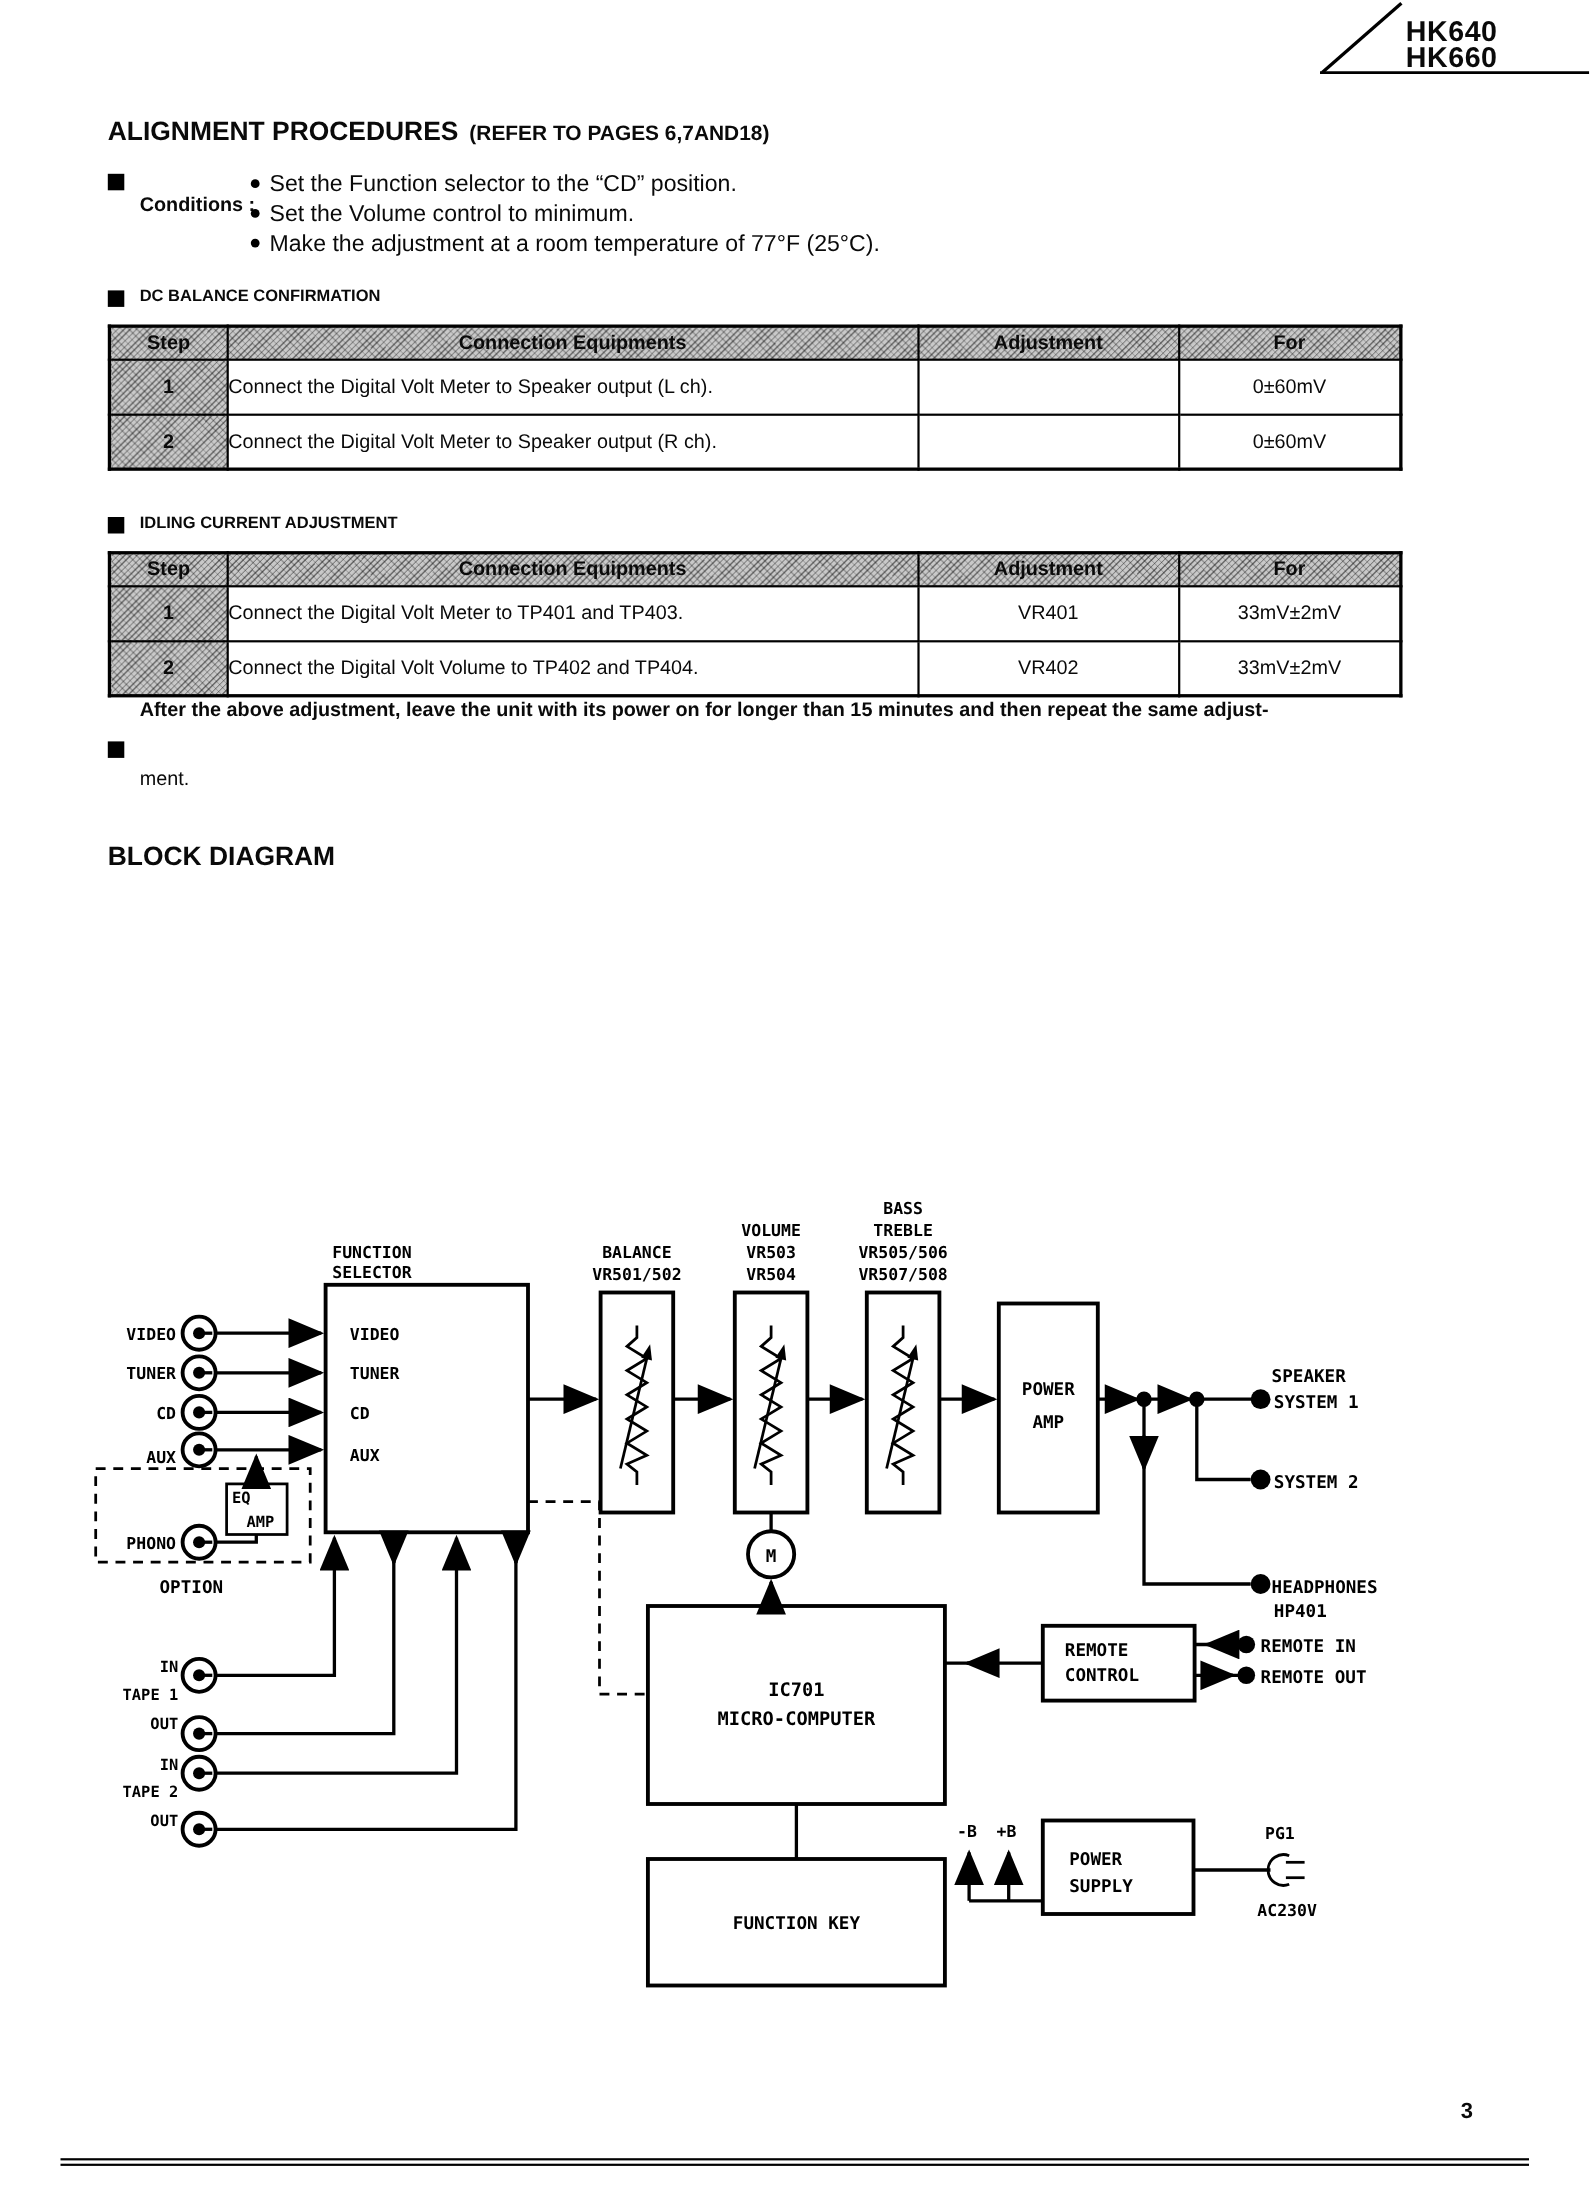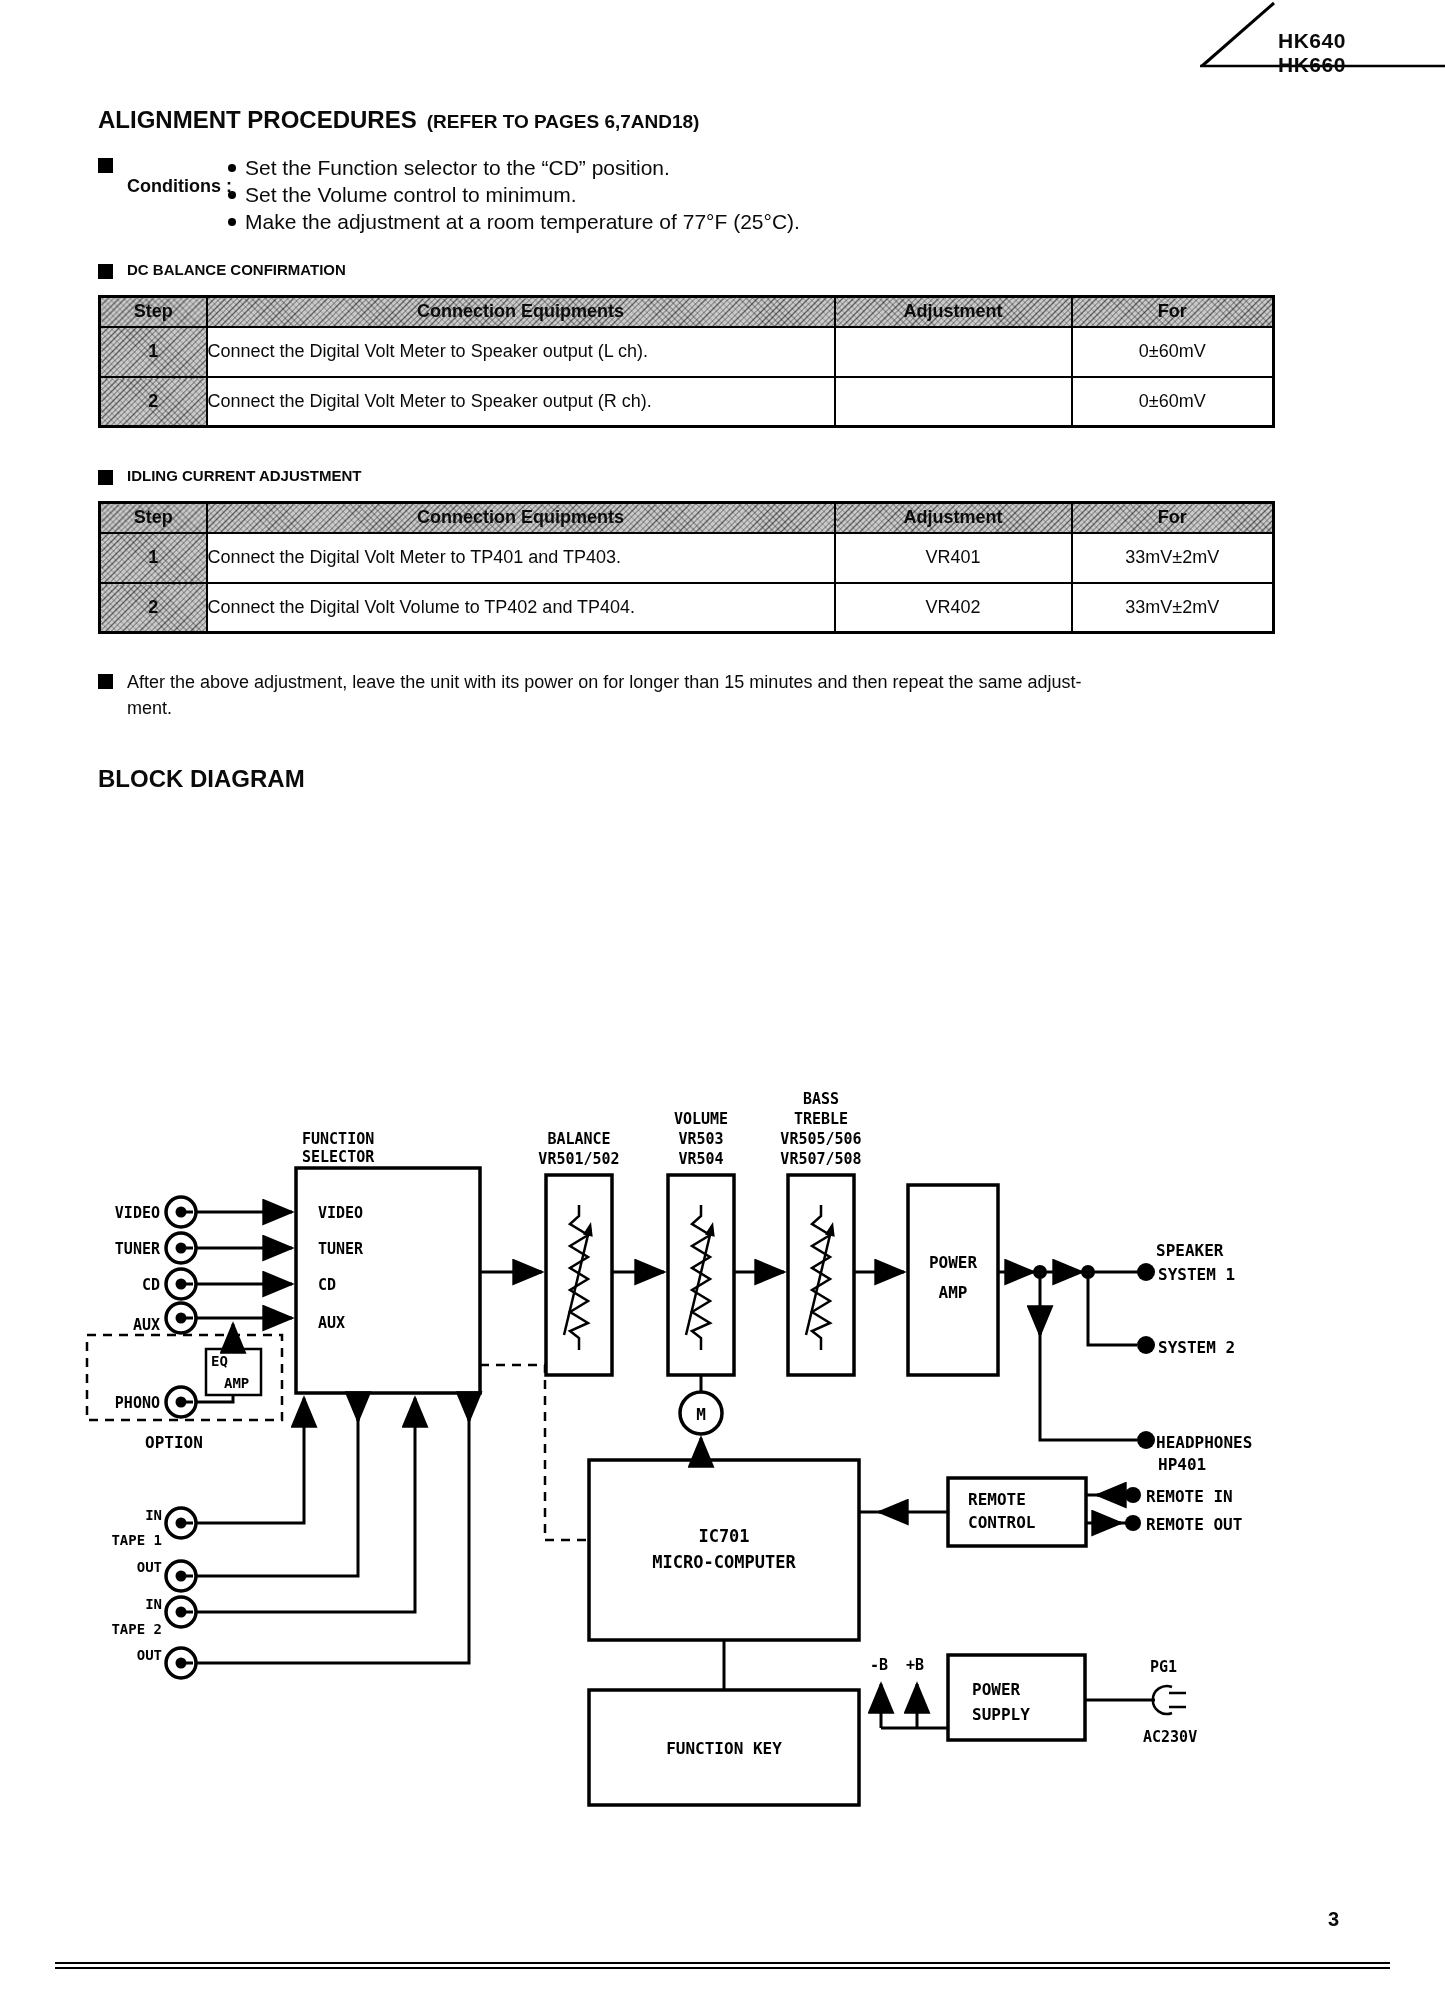--- a/index.html
+++ b/index.html
@@ -2,21 +2,21 @@
 <html><head>
 <meta charset="utf-8">
 <style>
   * { margin:0; padding:0; box-sizing:border-box; }
   html,body { background:#ffffff; }
   .page {
     position:relative; width:1445px; height:1993px; background:#fff;
     font-family:"Liberation Sans", sans-serif; color:#0a0a0a; overflow:hidden;
   }
   
-  .model-block { position:absolute; left:1278px; top:29px; font-weight:bold; font-size:21px; line-height:24px; letter-spacing:0.5px; }
+  .model-block { position:absolute; left:1278px; top:16px; font-weight:bold; font-size:26px; line-height:24px; letter-spacing:0.5px; }
   .hdr-svg { position:absolute; left:1150px; top:0; }
   
   .h1 { position:absolute; left:98px; font-weight:bold; font-size:24px; white-space:nowrap; }
   .h1 .ref { font-size:19px; margin-left:10px; }
   .abs-sq { position:absolute; width:15px; height:15px; background:#000; }
   .sec-head { position:absolute; left:127px; font-weight:bold; font-size:15px; white-space:nowrap; }
   .cond-label { position:absolute; left:127px; font-weight:bold; font-size:18px;margin-top:20px; }
   .bullet-line { position:absolute; left:228px; font-size:21px; white-space:nowrap; }
   .dot { display:inline-block; width:8px; height:8px; border-radius:50%; background:#000; vertical-align:3px; margin-right:9px; }
   .note-line { position:absolute; left:127px; font-size:18px; white-space:nowrap; }
@@ -129,21 +129,21 @@
     <tr>
       <td class="step hatch">2</td>
       <td class="conn">Connect the Digital Volt Volume to TP402 and TP404.</td>
       <td class="ctr">VR402</td>
       <td class="ctr">33mV±2mV</td>
     </tr>
   </tbody>
     </table>
 
   <span class="abs-sq" style="left:98px; top:674px;"></span>
-  <div class="note-line" style="top:672px;">After the above adjustment, leave the unit with its power on for longer than 15 minutes and then repeat the same adjust-</div>
+  <div class="note-line" style="top:635px;font-weight:bold;">After the above adjustment, leave the unit with its power on for longer than 15 minutes and then repeat the same adjust-</div>
   <div class="note-line" style="top:698px;">ment.</div>
 
   <div class="h1" style="top:765px;">BLOCK DIAGRAM</div>
 
   <svg class="diagram-svg" width="1445" height="760" viewBox="0 1080 1445 760">
     <defs>
       <marker id="arr" viewBox="0 0 12 10" refX="11" refY="5" markerWidth="11" markerHeight="9" orient="auto">
         <polygon points="0,0 12,5 0,10" fill="#000"></polygon>
       </marker>
       <g id="jack">

